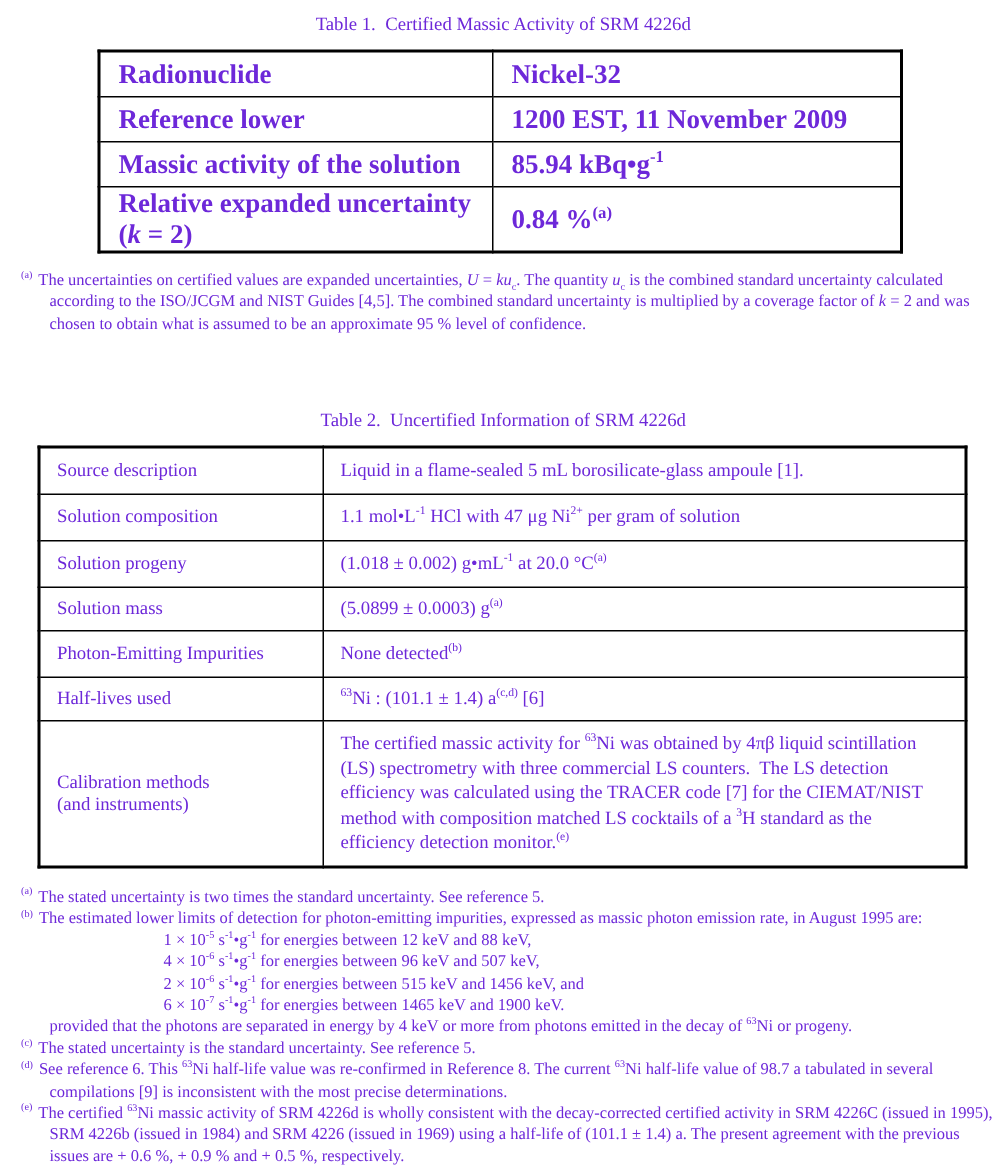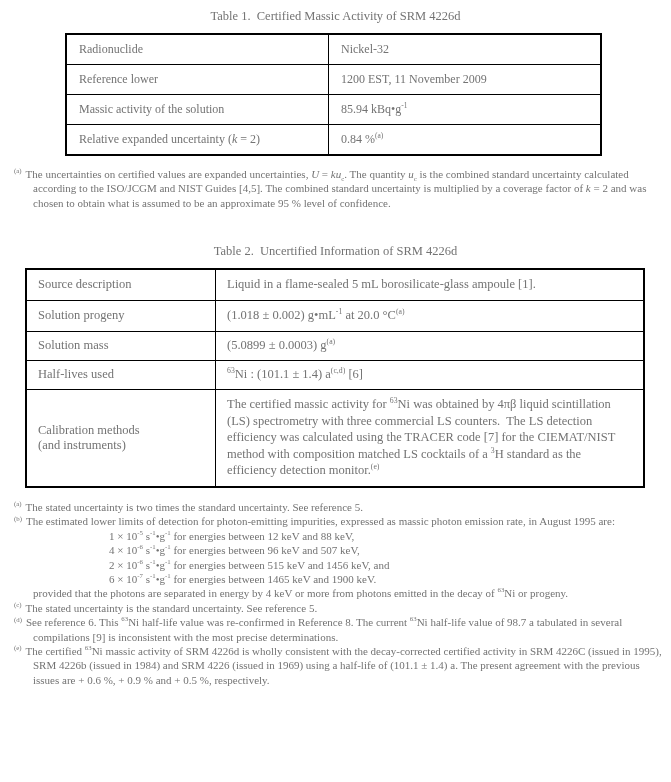--- a/index.html
+++ b/index.html
@@ -1,32 +1,32 @@
 <!DOCTYPE html>
 <html><head>
 <meta charset="utf-8">
 <style>
   html,body{margin:0;padding:0;background:#fff;}
   .page{
     position:relative;width:671px;height:782px;background:#ffffff;
-    font-family:"Liberation Serif","DejaVu Serif",serif;color:#737373;
+    font-family:"Liberation Serif","DejaVu Serif",serif;color:#6d28d9;
     overflow:hidden;
   }
   sup{font-size:0.62em;line-height:0;vertical-align:super;}
   sub{font-size:0.62em;line-height:0;vertical-align:sub;}
   .caption{
     text-align:center;font-size:12.5px;white-space:pre-wrap;
   }
   .cap1{padding-top:9px;}
-  .cap2{margin-top:34px;}
+  .cap2{margin-top:50px;}
   table{border-collapse:collapse;table-layout:fixed;}
   
   .t1{margin:9px 0 0 65px;width:537px;border:2px solid #000;}
   .t1 td{
-    border:1px solid #000;font-weight:normal;font-size:12px;
+    border:1px solid #000;font-weight:bold;font-size:18px;
     padding:0 8px 0 12px;vertical-align:middle;height:29px;white-space:pre-wrap;
   }
   .t1 .c1{width:241px;}
   
   .t2{margin:9px 0 0 25px;width:620px;border:2px solid #000;}
   .t2 td{
     border:1px solid #000;font-size:12.5px;
     padding:4px 10px 4px 11px;vertical-align:middle;white-space:pre-wrap;
   }
   .t2 .c1{width:167px;}
@@ -78,26 +78,34 @@
 
   <div class="caption cap2">Table 2.  Uncertified Information of SRM 4226d</div>
 
   <table class="t2">
     <tbody>
       <tr class="r30">
         <td class="c1">Source description</td>
         <td>Liquid in a flame-sealed 5 mL borosilicate-glass ampoule [1].</td>
       </tr>
       <tr class="r30">
+        <td class="c1">Solution composition</td>
+        <td>1.1 mol•L<sup>-1</sup> HCl with 47 μg Ni<sup>2+</sup> per gram of solution</td>
+      </tr>
+      <tr class="r30">
         <td class="c1">Solution progeny</td>
         <td>(1.018 ± 0.002) g•mL<sup>-1</sup> at 20.0 °C<sup>(a)</sup></td>
       </tr>
       <tr class="r28">
         <td class="c1">Solution mass</td>
         <td>(5.0899 ± 0.0003) g<sup>(a)</sup></td>
+      </tr>
+      <tr class="r30">
+        <td class="c1">Photon-Emitting Impurities</td>
+        <td>None detected<sup>(b)</sup></td>
       </tr>
       <tr class="r28">
         <td class="c1">Half-lives used</td>
         <td><sup>63</sup>Ni : (101.1 ± 1.4) a<sup>(c,d)</sup> [6]</td>
       </tr>
       <tr>
         <td class="c1 prel">Calibration methods
 (and instruments)</td>
         <td class="para">The certified massic activity for <sup>63</sup>Ni was obtained by 4πβ liquid scintillation (LS) spectrometry with three commercial LS counters.  The LS detection efficiency was calculated using the TRACER code [7] for the CIEMAT/NIST method with composition matched LS cocktails of a <sup>3</sup>H standard as the efficiency detection monitor.<sup>(e)</sup></td>
       </tr>

